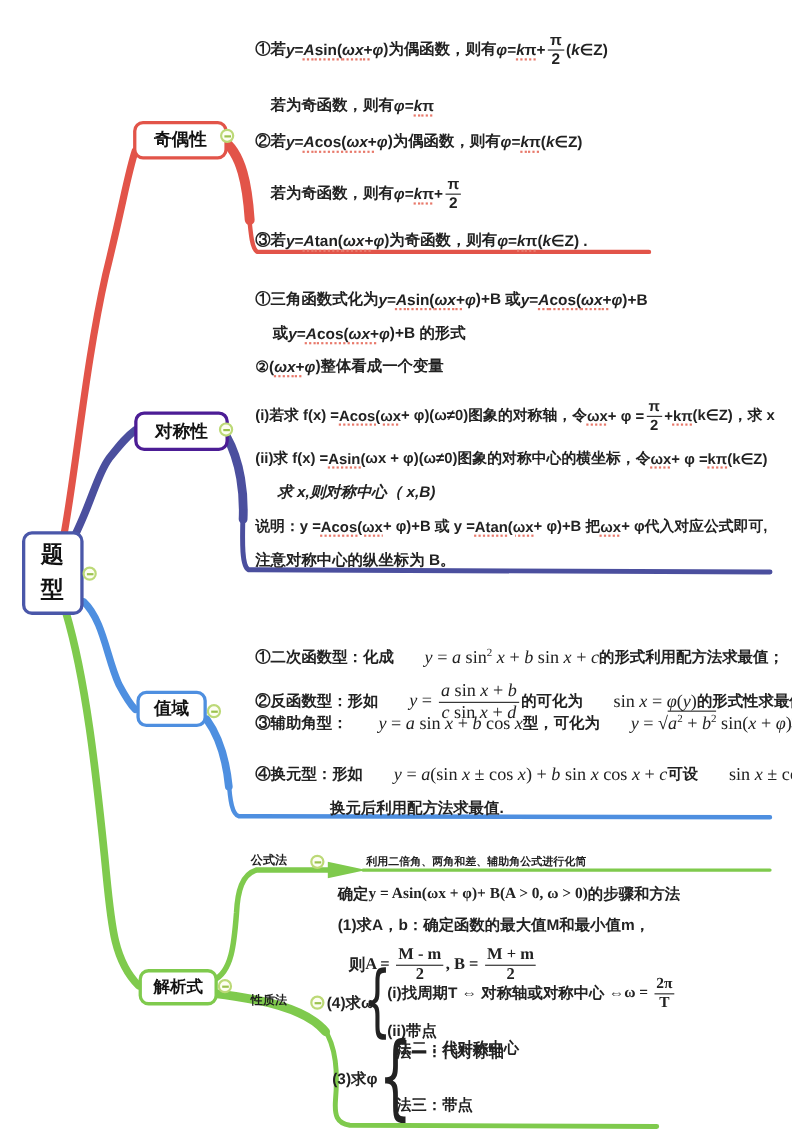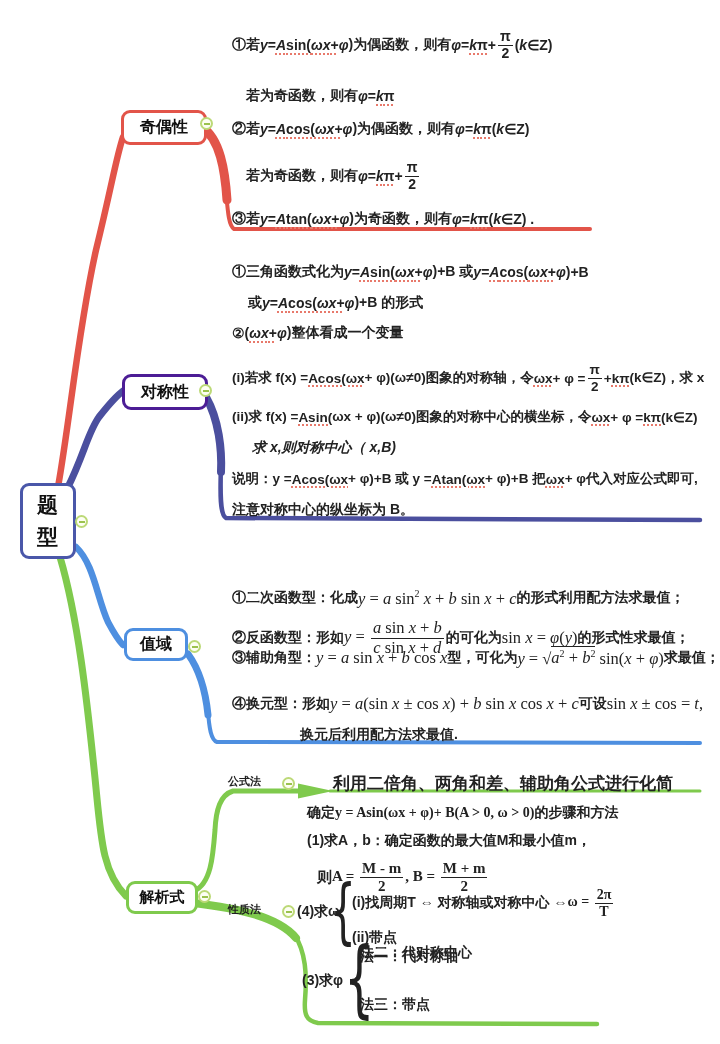--- a/index.html
+++ b/index.html
@@ -19,21 +19,21 @@
 
   
   .ln{position:absolute;display:flex;align-items:center;font-size:14px;font-weight:700;
       color:#222;white-space:nowrap;z-index:1;}
   .ln.small{font-size:13.5px;}
   .ln i{font-style:italic;}
   .ln u{text-decoration:underline dotted #e8796b 2px;text-underline-offset:3px;}
   .fr{display:inline-flex;flex-direction:column;align-items:center;line-height:1.12;
       margin:0 2px;vertical-align:middle;}
   .fr>span:first-child{border-bottom:1.8px solid #222;padding:0 2px;}
-  .m{font-family:"Liberation Serif",serif;font-weight:400;font-size:16.5px;}
+  .m{font-family:"Liberation Serif",serif;font-weight:400;font-size:16.5px;padding-left:28px;}
   .ms{font-family:"Liberation Serif",serif;}
   sup{font-size:10px;}
   .sq{white-space:nowrap;}
   .sq .ov{border-top:1.6px solid #222;padding-top:1px;}
 
   .sublabel{position:absolute;font-size:11px;font-weight:700;z-index:2;white-space:nowrap;}
 
   
   .collapse{position:absolute;width:13px;height:13px;border:2px solid #bcd977;border-radius:50%;
             background:#fdfef2;box-sizing:border-box;display:flex;align-items:center;
@@ -124,21 +124,21 @@
   <div class="ln" style="left:232px;top:616px;height:44px;">②反函数型：形如 <span class="m"><i>y</i> = <span class="fr">
           <span><i>a</i> sin <i>x</i> + <i>b</i></span>
           <span><i>c</i> sin <i>x</i> + <i>d</i></span>
         </span></span> 的可化为 <span class="m">sin <i>x</i> = <i>φ</i>(<i>y</i>)</span> 的形式性求最值；</div>
   <div class="ln" style="left:232px;top:644px;height:28px;">③辅助角型： <span class="m"><i>y</i> = <i>a</i> sin <i>x</i> + <i>b</i> cos <i>x</i></span> 型，可化为 <span class="m"><i>y</i> = <span class="sq">√<span class="ov"><i>a</i><sup>2</sup> + <i>b</i><sup>2</sup></span></span> sin(<i>x</i> + <i>φ</i>)</span> 求最值；</div>
   <div class="ln" style="left:232px;top:690px;height:28px;">④换元型：形如 <span class="m"><i>y</i> = <i>a</i>(sin <i>x</i> ± cos <i>x</i>) + <i>b</i> sin <i>x</i> cos <i>x</i> + <i>c</i></span> 可设 <span class="m">sin <i>x</i> ± cos = <i>t</i>,</span></div>
   <div class="ln" style="left:300px;top:724px;height:22px;">换元后利用配方法求最值.</div>
 
   <div class="sublabel" style="left:228px;top:774px;">公式法</div>
   <span class="collapse" style="left:282px;top:777px;"></span>
-  <div class="ln" style="left:333px;top:772px;height:22px;font-size:17px;">利用二倍角、两角和差、辅助角公式进行化简</div>
+  <div class="ln" style="left:333px;top:772px;height:22px;font-size:10px;">利用二倍角、两角和差、辅助角公式进行化简</div>
 
   <div class="sublabel" style="left:228px;top:902px;">性质法</div>
   <span class="collapse" style="left:282px;top:905px;"></span>
 
   <div class="ln" style="left:307px;top:802px;height:22px;">确定<span class="ms">y = Asin(ωx + φ)+ B(A &gt; 0, ω &gt; 0)</span>的步骤和方法</div>
   <div class="ln" style="left:307px;top:830px;height:22px;">(1)求A，b：确定函数的最大值M和最小值m，</div>
   <div class="ln" style="left:317px;top:854px;height:46px;font-size:15px;">则<span class="ms">A = <span class="fr">
           <span>M - m</span>
           <span>2</span>
         </span>, B = <span class="fr">

